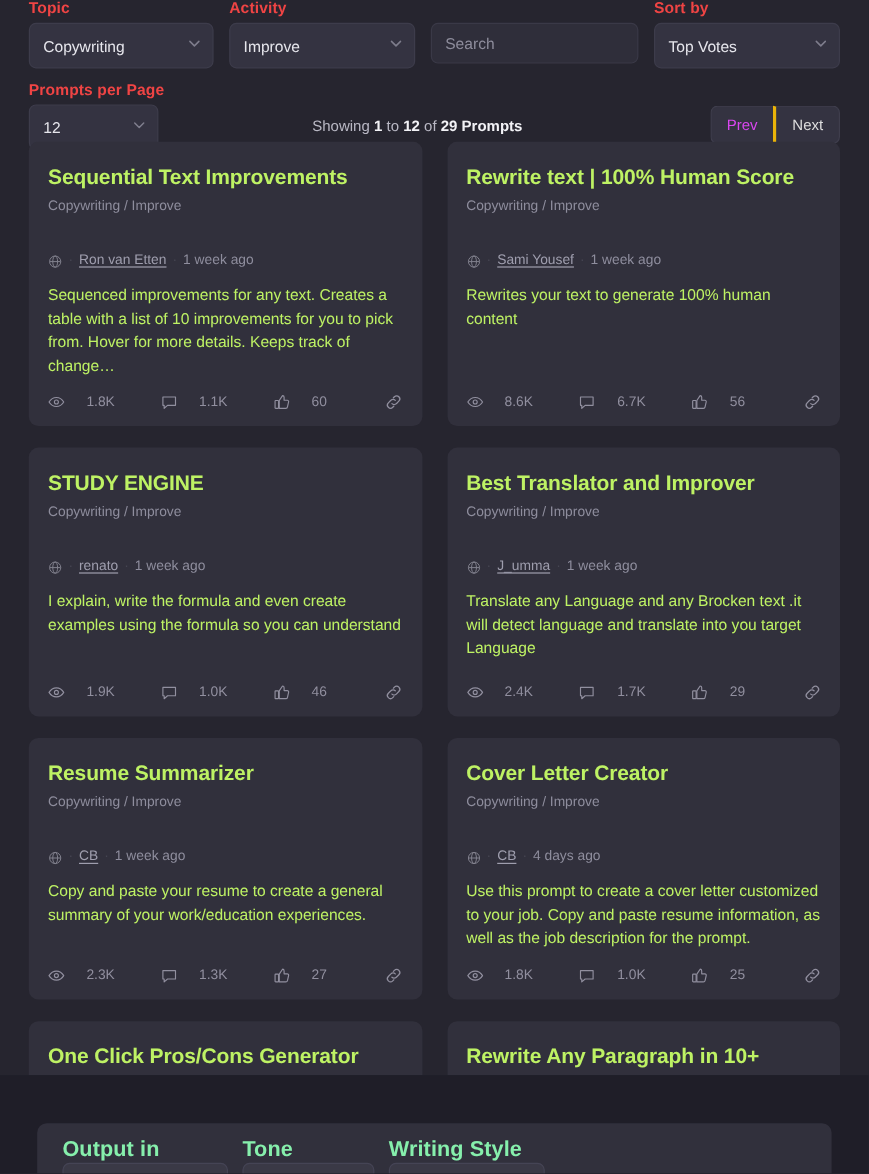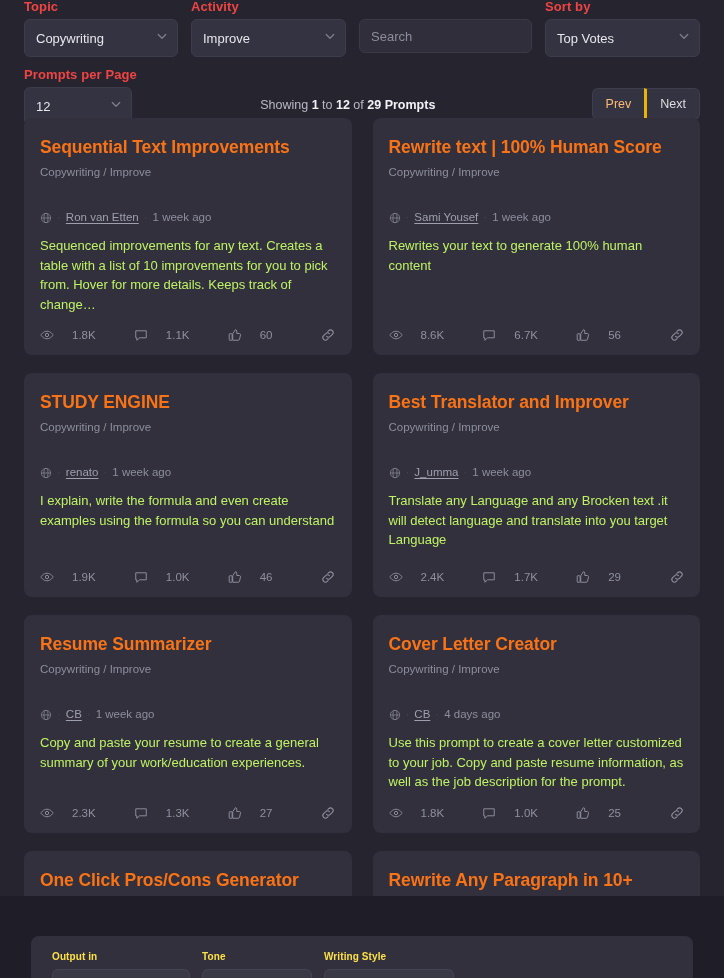--- a/index.html
+++ b/index.html
@@ -135,21 +135,21 @@
     font-family: "Liberation Sans", sans-serif;
     cursor: pointer;
     padding: 0 13px;
     display: flex;
     align-items: center;
     justify-content: center;
   }
   .pager-btn.prev {
     border-radius: 6px 0 0 6px;
     border-right: none;
-    color: #fdba74;
+    color: #d946ef;
     margin-left: 28px;
   }
   .pager-btn.next {
     border-radius: 0 6px 6px 0;
     border-left: 3px solid #eab308;
     color: #dededf;
   }
 
   
   .cards-viewport {
@@ -175,21 +175,21 @@
     display: flex;
     flex-direction: column;
     min-height: 212px;
     cursor: pointer;
   }
   .card.tall { min-height: 224px; }
 
   .card-title {
     font-size: 17.5px;
     font-weight: 700;
-    color: #f97316;
+    color: #bef264;
     line-height: 25px;
     letter-spacing: -.1px;
     margin-bottom: 5px;
   }
 
   .card-cat {
     font-size: 11.5px;
     color: #8e8d9d;
     line-height: 15px;
     margin-bottom: 7px;
@@ -262,21 +262,21 @@
   }
   .bottom-row {
     display: flex;
     gap: 12px;
     align-items: flex-end;
   }
   .field.outputin { width: 138px; }
   .field.tone     { width: 110px; }
   .field.wstyle   { width: 130px; }
 
-  .bottom-panel .field-label { font-size: 10px; color: #fde047; }
+  .bottom-panel .field-label { font-size: 18px; color: #86efac; }
   .bottom-panel .select-box {
     background: #3a3946;
     border: 1px solid #454455;
     height: 32px;
   }
   .bottom-panel .select-wrap { height: 32px; }
 </style>
 </head>
 <body>
 

